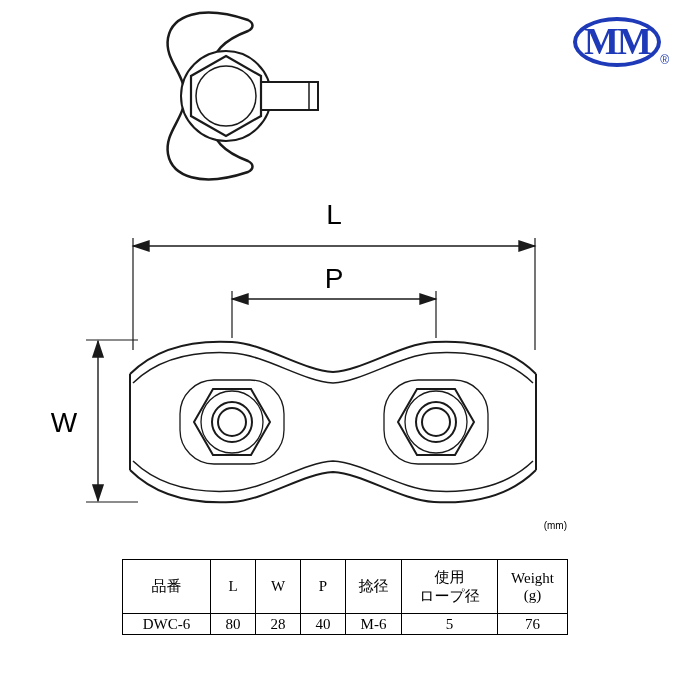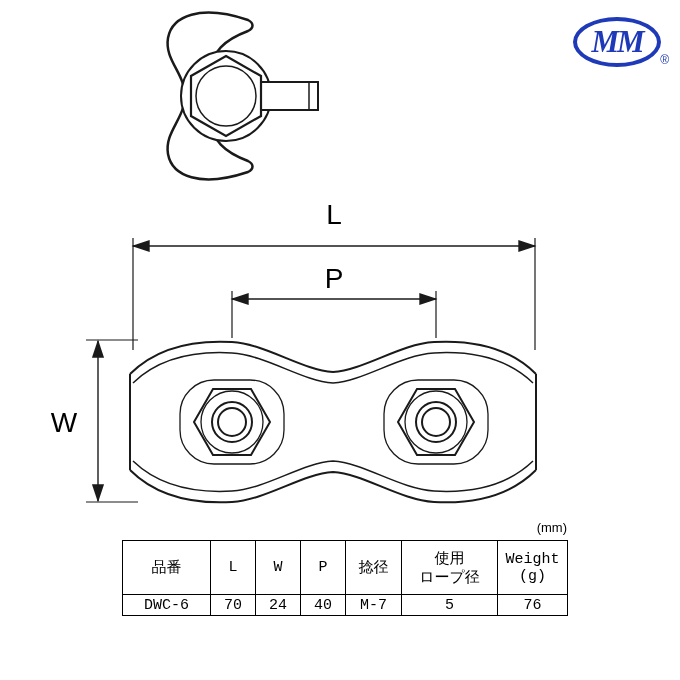--- a/index.html
+++ b/index.html
@@ -15,40 +15,40 @@
   
   .logo{
     position:absolute;left:573px;top:17px;
     width:88px;height:50px;
     border:4px solid #1e3ab8;border-radius:50%;
     box-sizing:border-box;
     display:flex;align-items:center;justify-content:center;
   }
   .logo-text{
     font-family:"Liberation Serif",serif;
-    font-style:italic;font-weight:bold;
-    font-size:31px;color:#1e3ab8;letter-spacing:-2px;
+    font-weight:bold;
+    font-size:37px;color:#1e3ab8;letter-spacing:-2px;
     line-height:1;transform:translateY(-1px);
   }
   .logo-reg{
     position:absolute;right:-12px;bottom:-4px;
     font-size:12px;color:#1e3ab8;font-style:normal;
   }
 
   
   .unit-note{
     position:absolute;left:122px;top:520px;width:445px;
-    text-align:right;font-size:13px;color:#000;
+    text-align:right;font-size:10px;color:#000;
   }
 
   
   .spec-wrap{position:absolute;left:122px;top:540px;}
   table.spec{
     border-collapse:collapse;table-layout:fixed;width:445px;
-    font-family:Liberation Mono, monospace;font-size:15px;color:#000;
+    font-family:Liberation Serif, serif;font-size:15px;color:#000;margin-top:19px;
   }
   table.spec th,table.spec td{
     border:1px solid #000;text-align:center;vertical-align:middle;
     padding:0 2px;white-space:pre-line;font-weight:normal;
     overflow:hidden;
   }
   table.spec thead tr{height:54px;}
   table.spec tbody tr{height:21px;}
 
   
@@ -167,24 +167,24 @@
           <th>捻径</th>
           <th>使用
 ロープ径</th>
           <th>Weight
 (g)</th>
         </tr>
       </thead>
       <tbody>
         <tr>
           <td>DWC-6</td>
-          <td>70</td>
-          <td>24</td>
+          <td>80</td>
+          <td>28</td>
           <td>40</td>
-          <td>M-7</td>
+          <td>M-6</td>
           <td>5</td>
           <td>76</td>
         </tr>
       </tbody>
     </table>
   </div>
 
 </div>
 
 </body></html>

